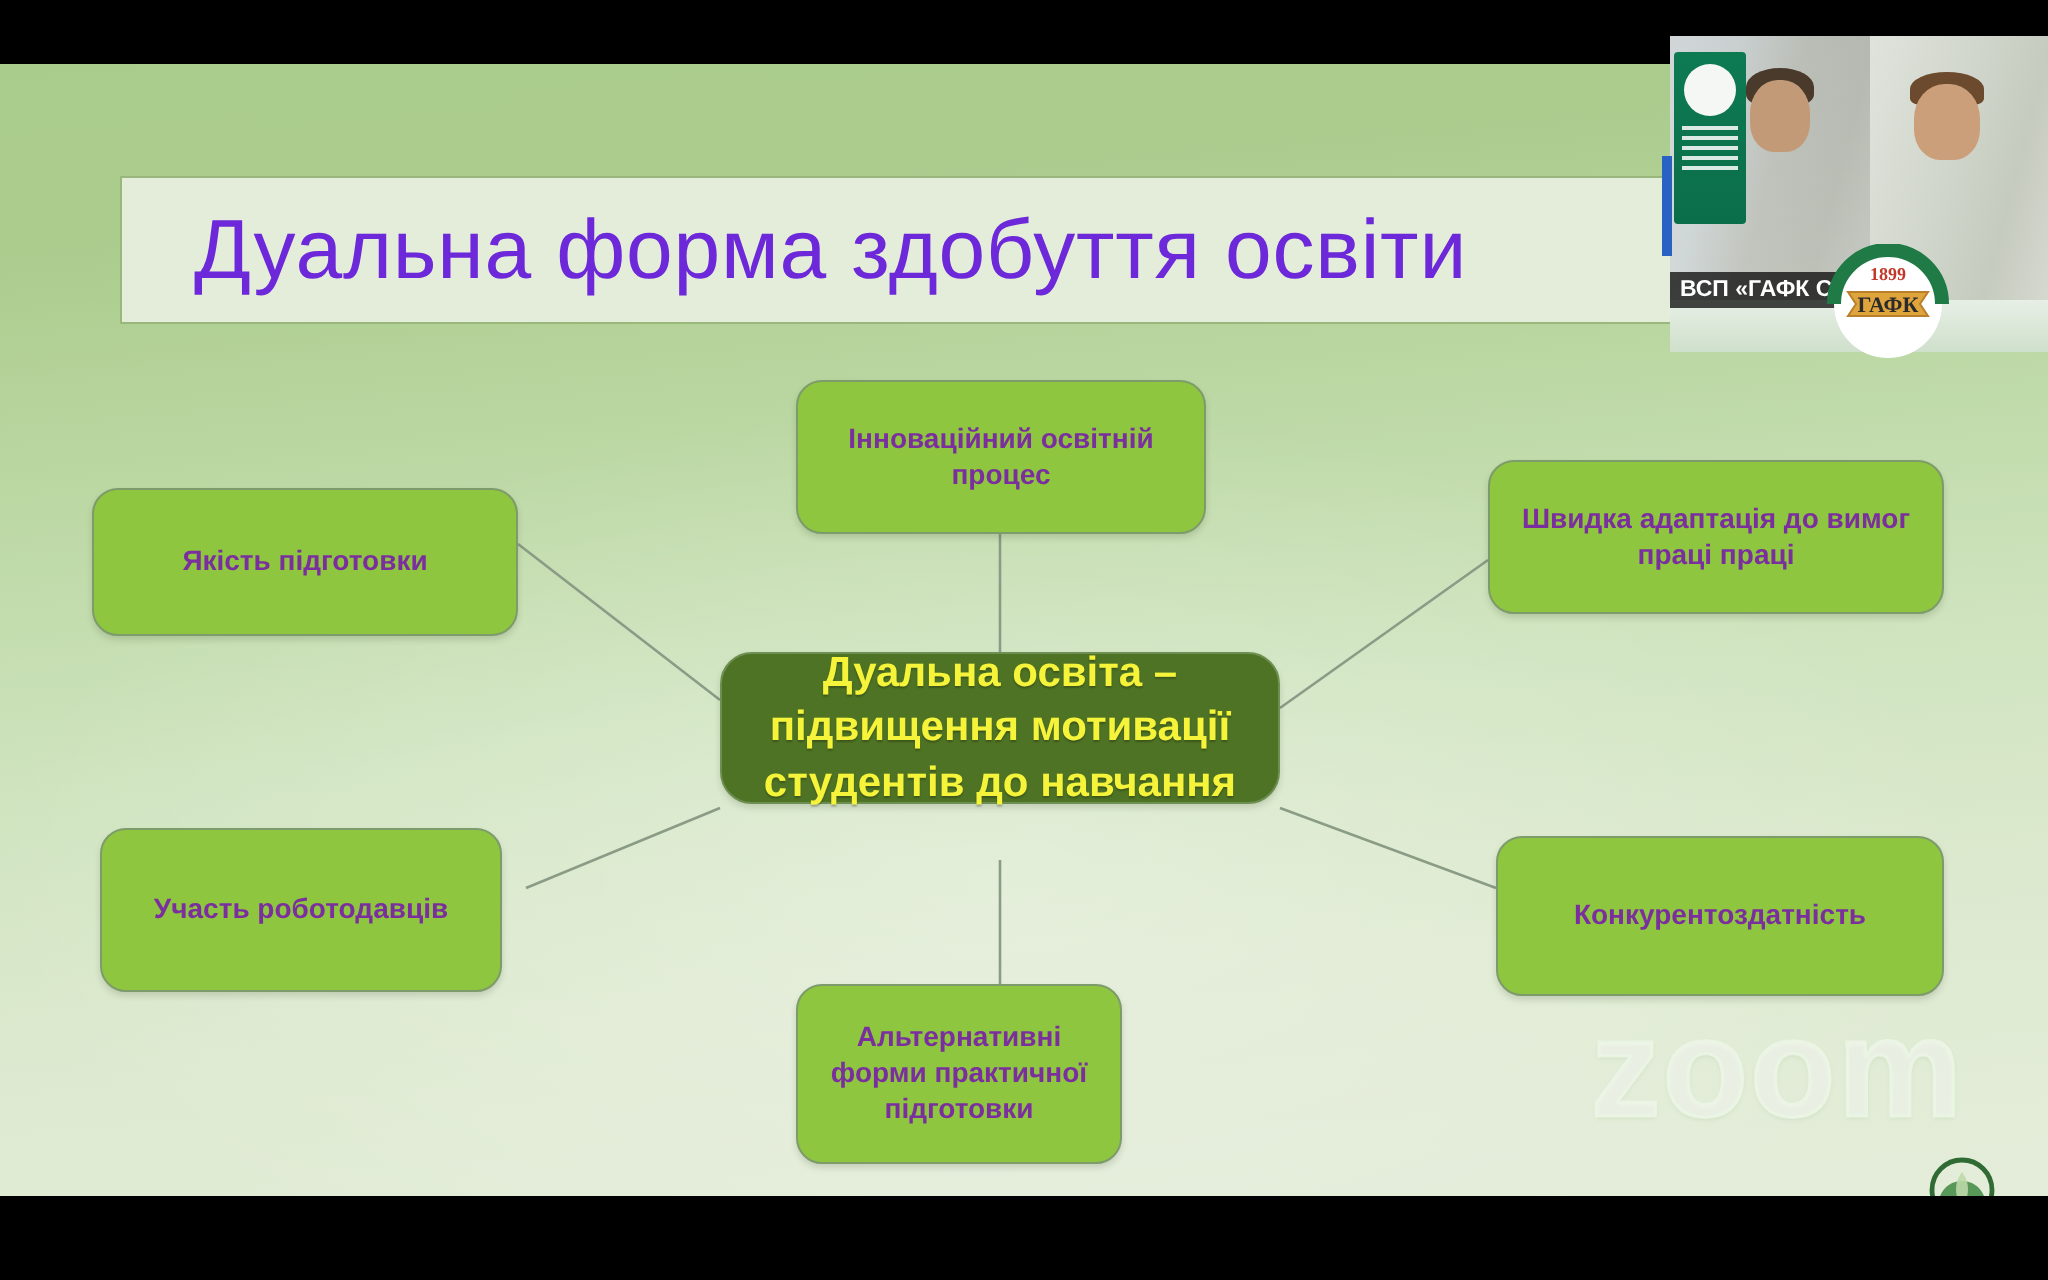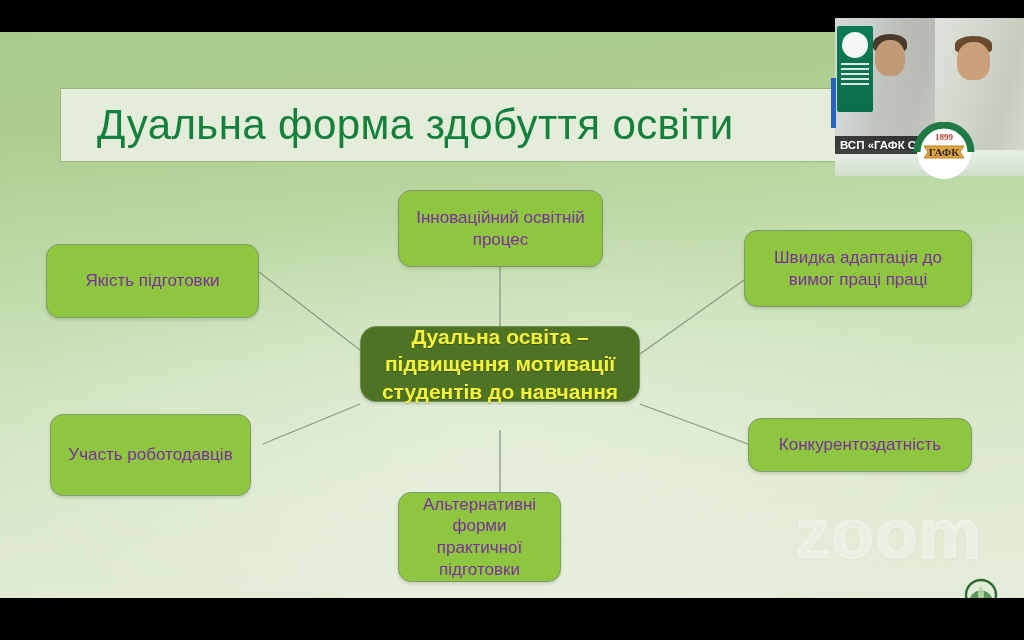--- a/index.html
+++ b/index.html
@@ -48,21 +48,21 @@
     width: 905px; height: 74px;
     background: #e4edd9;
     border: 1px solid #9ab87c;
     display: flex;
     align-items: center;
     padding-left: 36px;
     z-index: 3;
   }
   .title-box .title-text {
     font-size: 42px;
-    color: #15803d;
+    color: #6d28d9;
     letter-spacing: 0.4px;
     white-space: nowrap;
   }
 
   
   #connectors {
     position: absolute; left: 0; top: 0;
     width: 1024px; height: 566px;
     z-index: 1;
   }
@@ -76,43 +76,43 @@
     align-items: center;
     justify-content: center;
     text-align: center;
     padding: 6px 10px;
     box-shadow: 0 2px 3px rgba(60,80,40,0.18);
   }
   .node.leaf {
     background: #8ec63f;
     border: 1.5px solid #7d9b6b;
     color: #7b2f9e;
-    font-weight: normal;
-    font-size: 17px;
+    font-weight: bold;
+    font-size: 14px;
     line-height: 1.28;
   }
   .node.center {
     background: #4f7324;
     border: 1.5px solid #6d8f52;
     color: #f5f33a;
     font-weight: bold;
     font-size: 21px;
     line-height: 1.3;
     border-radius: 16px;
     text-shadow: 0 1px 1px rgba(0,0,0,0.25);
   }
 
   
   #node-center        { left: 360px; top: 294px; width: 280px; height: 76px; }
   #node-top           { left: 398px; top: 158px; width: 205px; height: 77px;  }
   #node-bottom        { left: 398px; top: 460px; width: 163px; height: 90px;  }
   #node-top-left      { left: 46px;  top: 199px; width: 213px; height: 74px; margin-top: 13px;  }
   #node-bottom-left   { left: 50px;  top: 382px; width: 201px; height: 82px;  }
   #node-top-right     { left: 744px; top: 198px; width: 228px; height: 77px;  }
-  #node-bottom-right  { left: 748px; top: 386px; width: 224px; height: 54px;  }
+  #node-bottom-right  { left: 748px; top: 386px; width: 224px; height: 80px;  }
 
   
   .zoom-watermark {
     position: absolute;
     right: 42px; bottom: 24px;
     font-size: 70px;
     font-weight: bold;
     letter-spacing: 1px;
     color: rgba(255,255,255,0.55);
     -webkit-text-stroke: 1.5px rgba(235,245,228,0.9);

